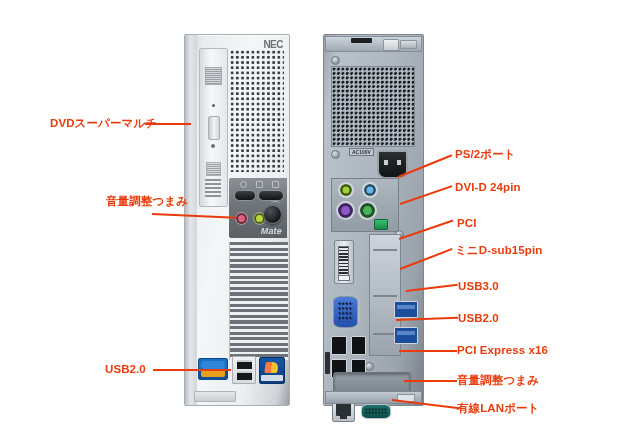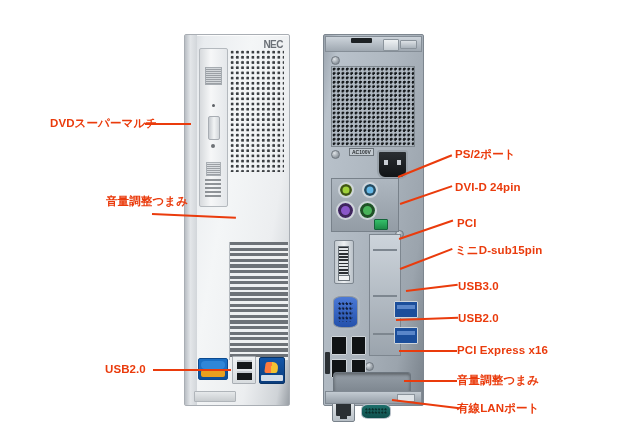--- a/index.html
+++ b/index.html
@@ -531,20 +531,38 @@
       <div id="odd-label"></div>
       <div id="odd-led"></div>
       <div id="odd-eject"></div>
       <div id="odd-hole"></div>
       <div id="odd-badge2"></div>
       <div id="odd-text"></div>
     </div>
 
     <div id="front-dotvent"></div>
 
+    <div id="front-panel-blk">
+      <div class="mini-icon-row">
+        <span class="mini-icon circ"></span>
+        <span class="mini-icon"></span>
+        <span class="mini-icon"></span>
+      </div>
+      <div id="btn-row">
+        <div class="front-btn"></div>
+        <div class="front-btn wide"></div>
+      </div>
+      <div id="jack-row">
+        <span class="jack pink"></span>
+        <span class="jack green"></span>
+      </div>
+      <div class="knob-tick"></div>
+      <div id="volume-knob"></div>
+      <div id="mate-text">Mate</div>
+    </div>
 
     <div id="front-slatvent"></div>
 
     <div id="intel-badge">
       <div class="i-top"></div>
       <div class="i-bot"></div>
     </div>
 
     <div id="front-usb">
       <div class="usb-slot-f"></div>

